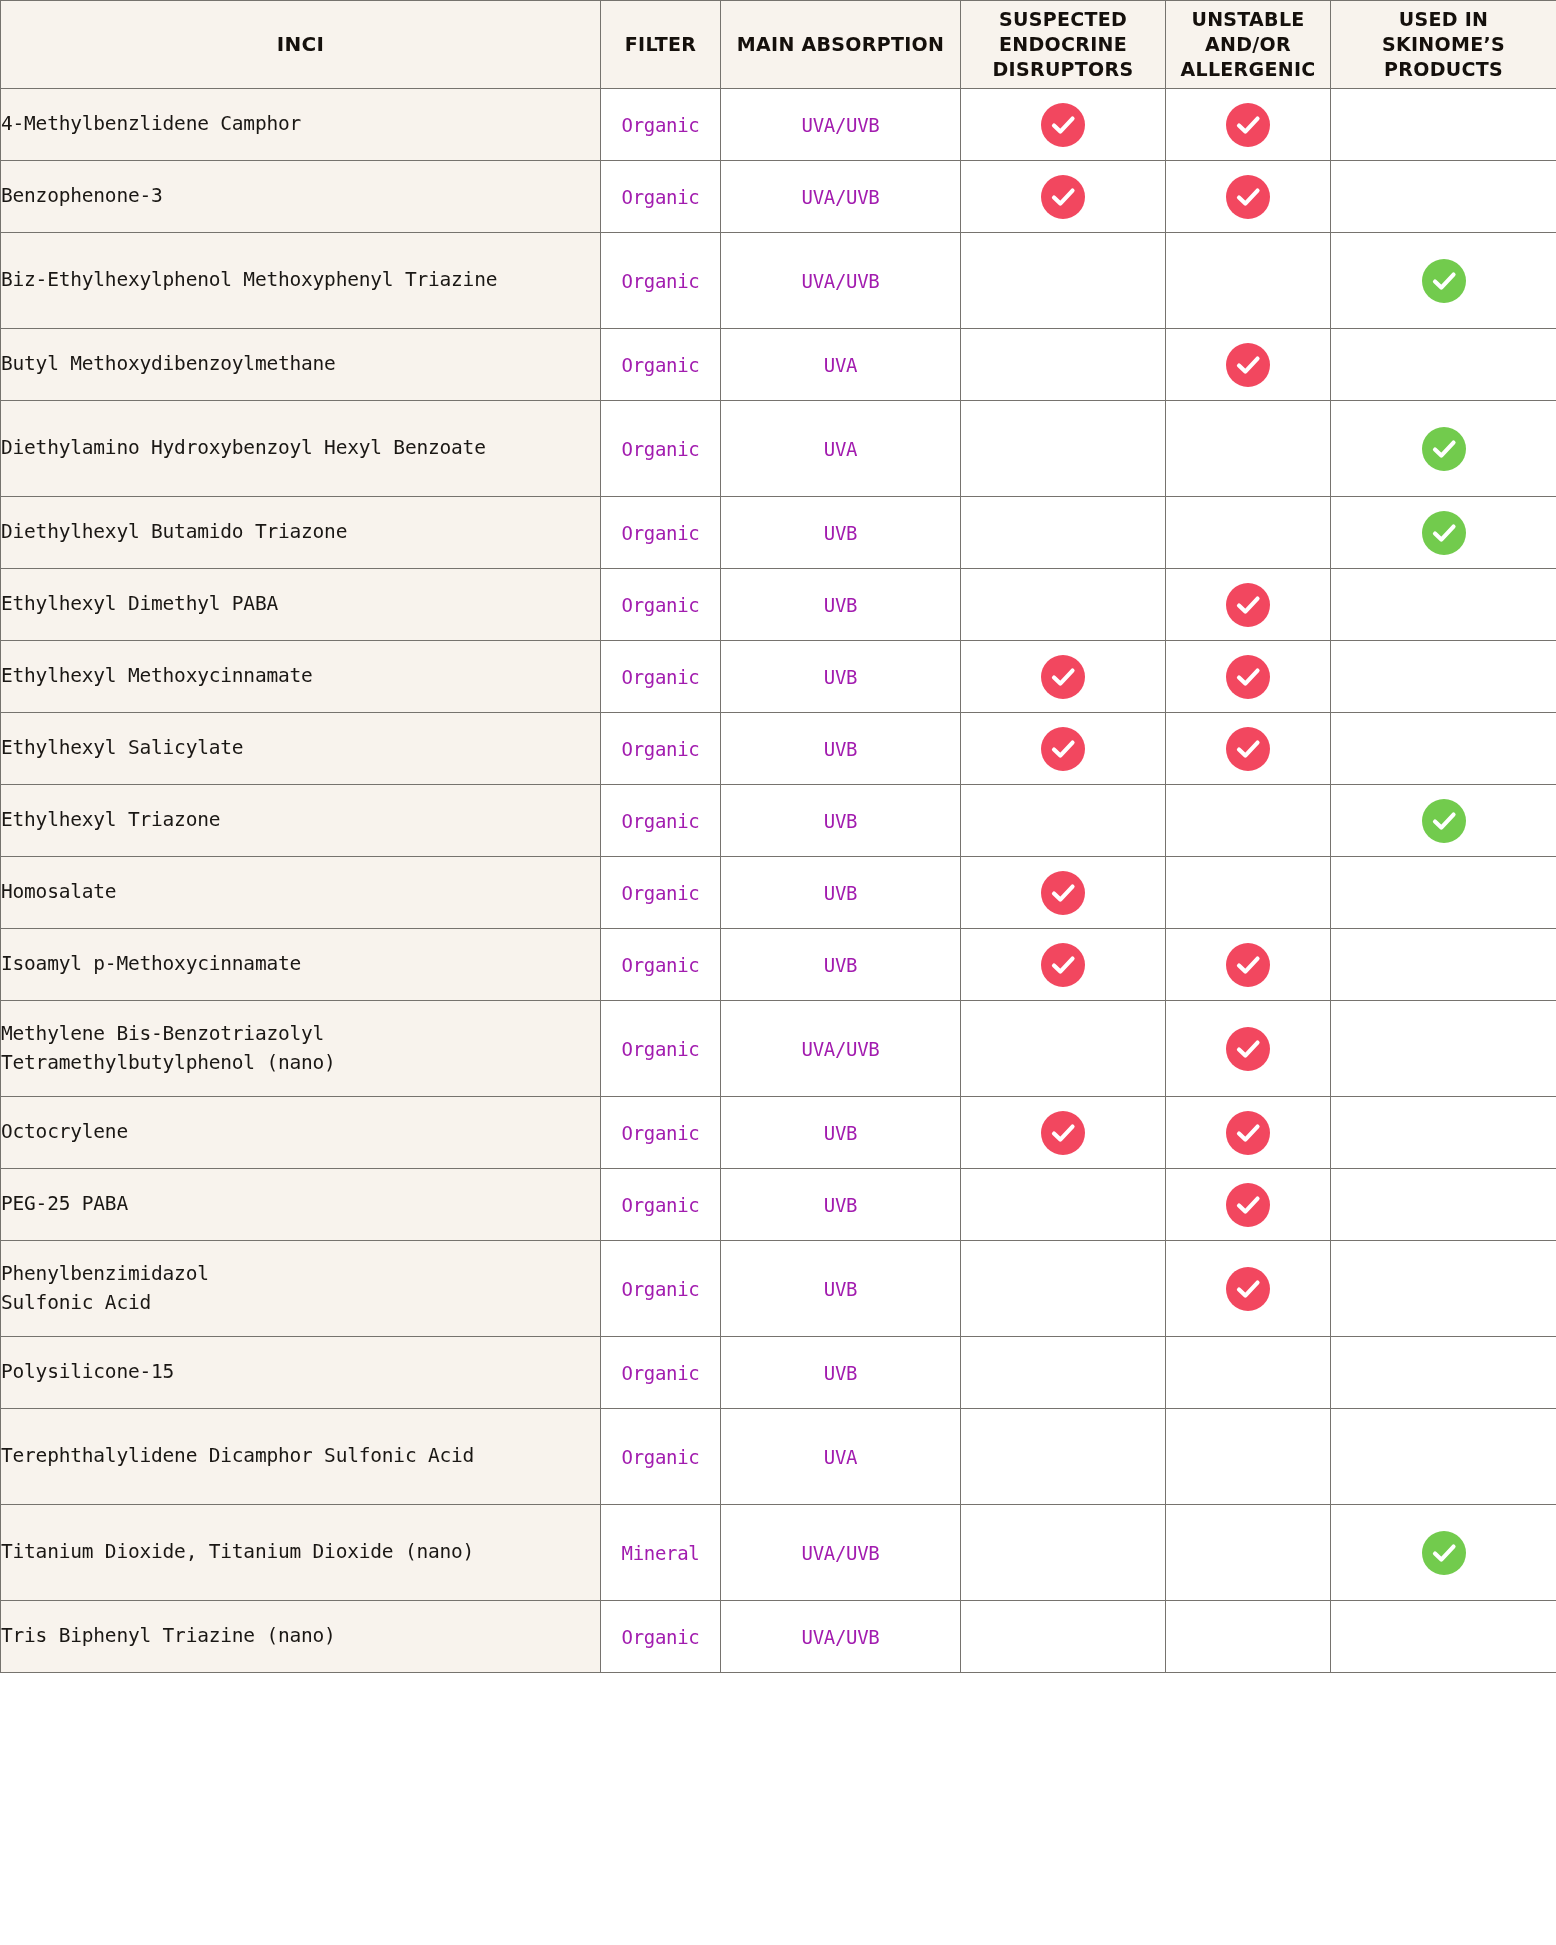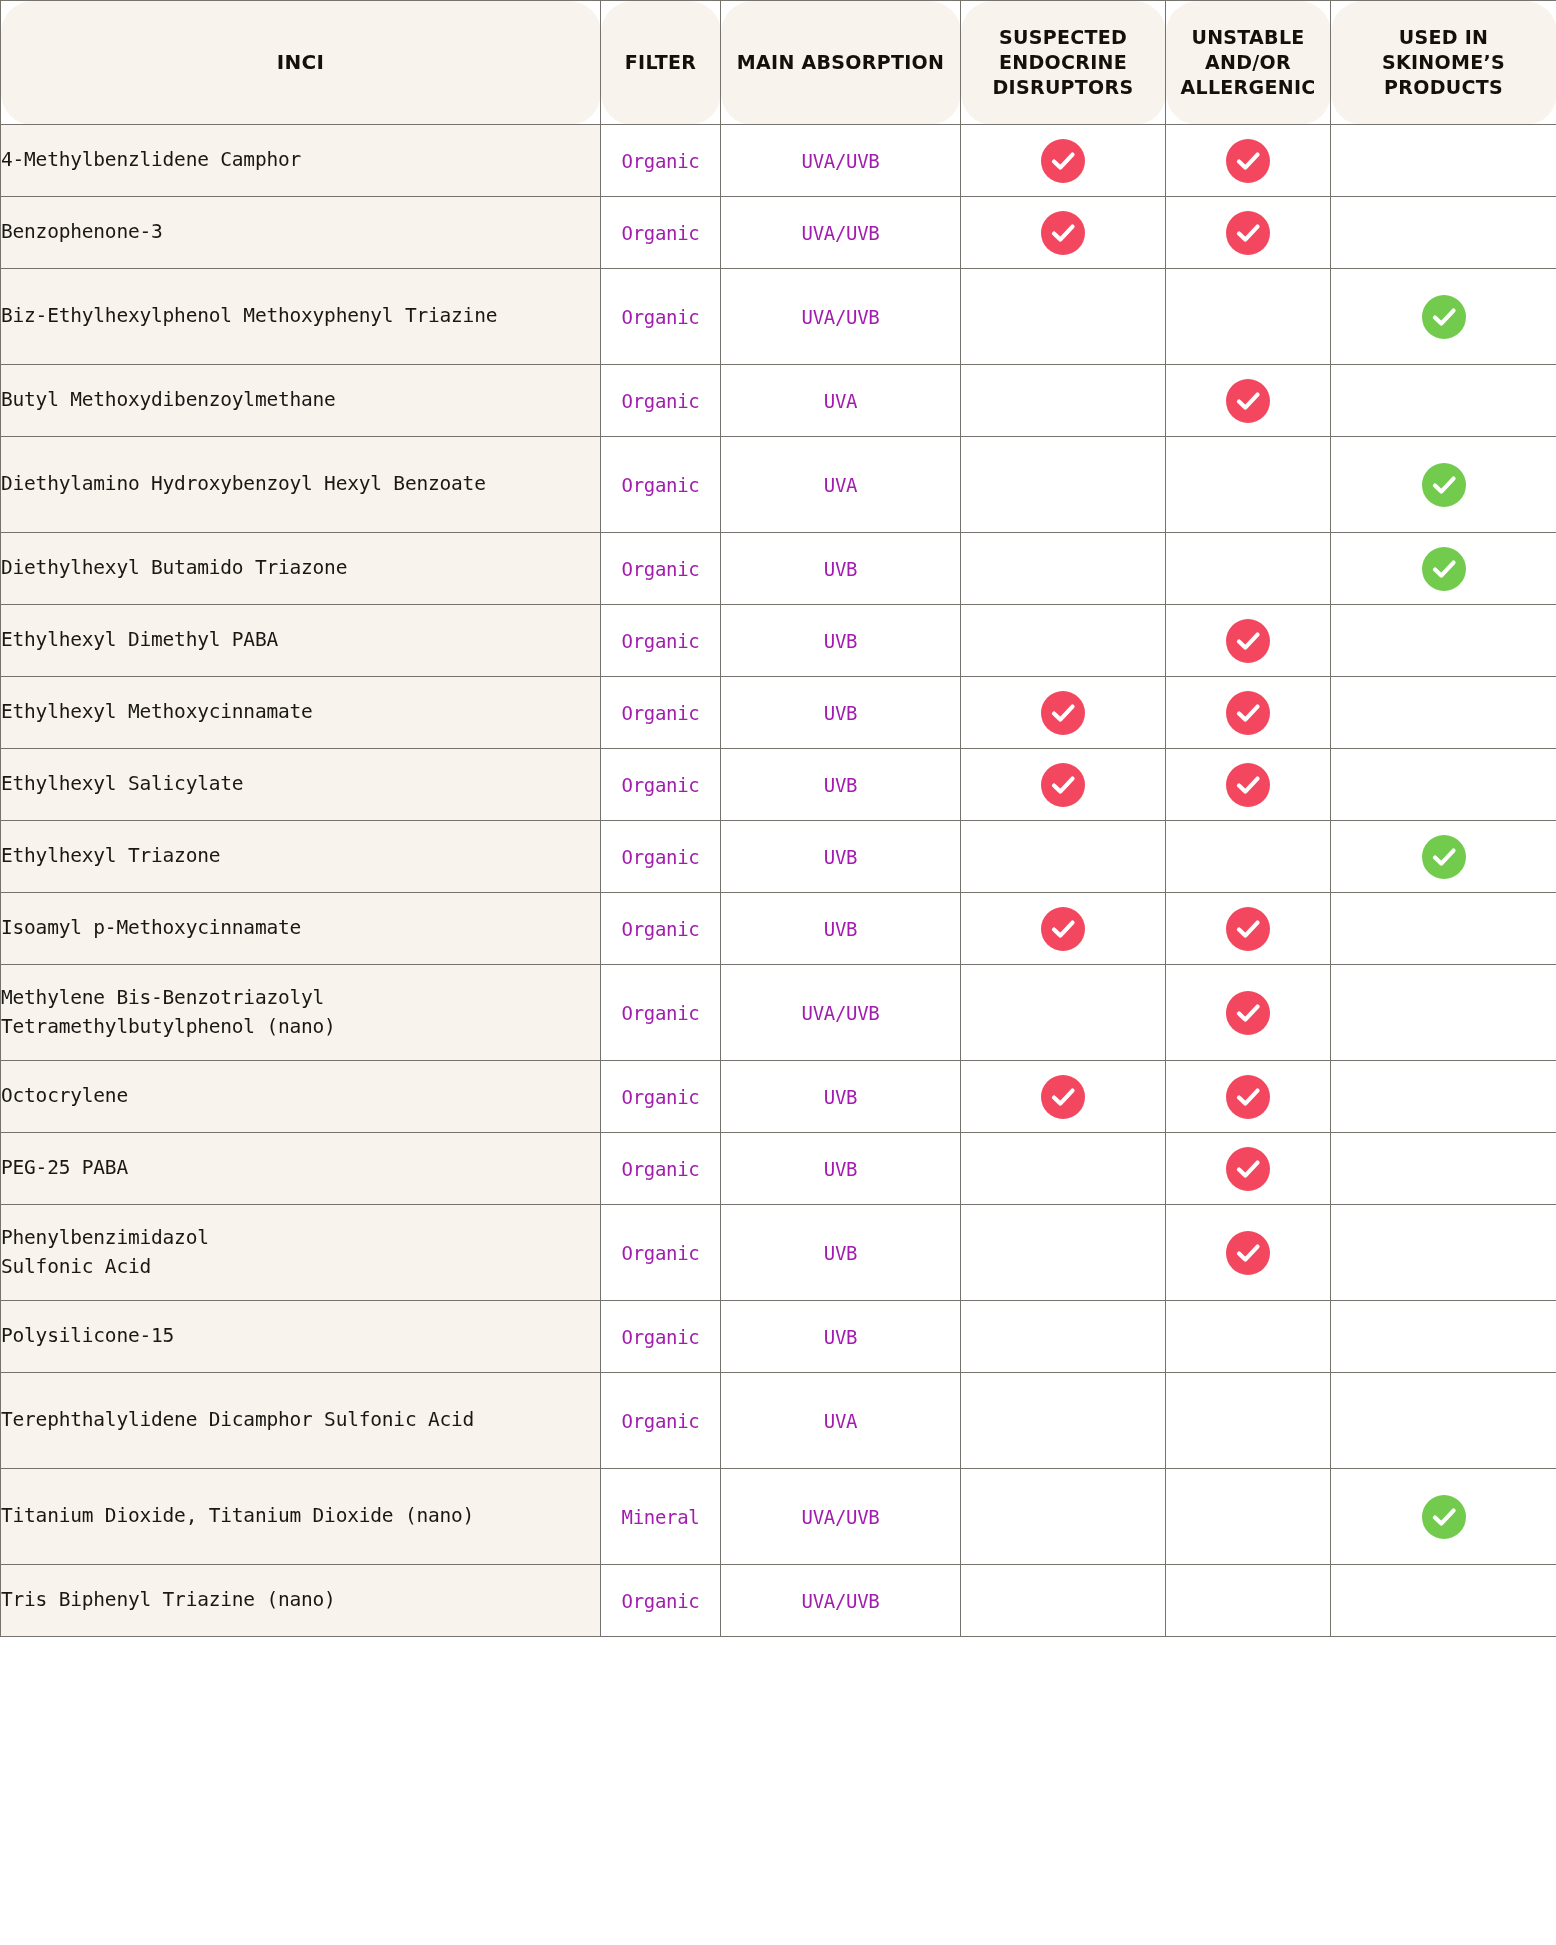--- a/index.html
+++ b/index.html
@@ -37,25 +37,24 @@
   
   thead th {
     background: #F8F3ED;
     color: #15100C;
     font-family: "DejaVu Sans", sans-serif;
     font-weight: 700;
     font-size: 19px;
     letter-spacing: 0.3px;
     line-height: 1.32;
     text-align: center;
-    height: 124px;
+    height: 88px;
     padding: 4px 6px;
     box-sizing: border-box;
     white-space: pre-line;
-    border-radius: 32px;
   }
   thead th.th-inci {
     font-size: 20px;
   }
 
   
   td.cell-inci {
     background: #F8F3ED;
     font-family: "DejaVu Sans Mono", monospace;
     font-size: 19.5px;
@@ -230,20 +229,30 @@
         <td class="cell-inci">Ethylhexyl Triazone</td>
         <td class="cell-filter">Organic</td>
         <td class="cell-abs">UVB</td>
         <td class="cell-mark"></td>
         <td class="cell-mark"></td>
         <td class="cell-mark"><span class="badge green"><svg viewBox="0 0 44 44" aria-hidden="true">
               <path d="M13 22.6 L19.3 28.6 L31.5 15.6" fill="none" stroke="#ffffff" stroke-width="4.2" stroke-linecap="round" stroke-linejoin="round"></path>
             </svg></span></td>
       </tr>
       <tr>
+        <td class="cell-inci">Homosalate</td>
+        <td class="cell-filter">Organic</td>
+        <td class="cell-abs">UVB</td>
+        <td class="cell-mark"><span class="badge red"><svg viewBox="0 0 44 44" aria-hidden="true">
+              <path d="M13 22.6 L19.3 28.6 L31.5 15.6" fill="none" stroke="#ffffff" stroke-width="4.2" stroke-linecap="round" stroke-linejoin="round"></path>
+            </svg></span></td>
+        <td class="cell-mark"></td>
+        <td class="cell-mark"></td>
+      </tr>
+      <tr>
         <td class="cell-inci">Isoamyl p-Methoxycinnamate</td>
         <td class="cell-filter">Organic</td>
         <td class="cell-abs">UVB</td>
         <td class="cell-mark"><span class="badge red"><svg viewBox="0 0 44 44" aria-hidden="true">
               <path d="M13 22.6 L19.3 28.6 L31.5 15.6" fill="none" stroke="#ffffff" stroke-width="4.2" stroke-linecap="round" stroke-linejoin="round"></path>
             </svg></span></td>
         <td class="cell-mark"><span class="badge red"><svg viewBox="0 0 44 44" aria-hidden="true">
               <path d="M13 22.6 L19.3 28.6 L31.5 15.6" fill="none" stroke="#ffffff" stroke-width="4.2" stroke-linecap="round" stroke-linejoin="round"></path>
             </svg></span></td>
         <td class="cell-mark"></td>

